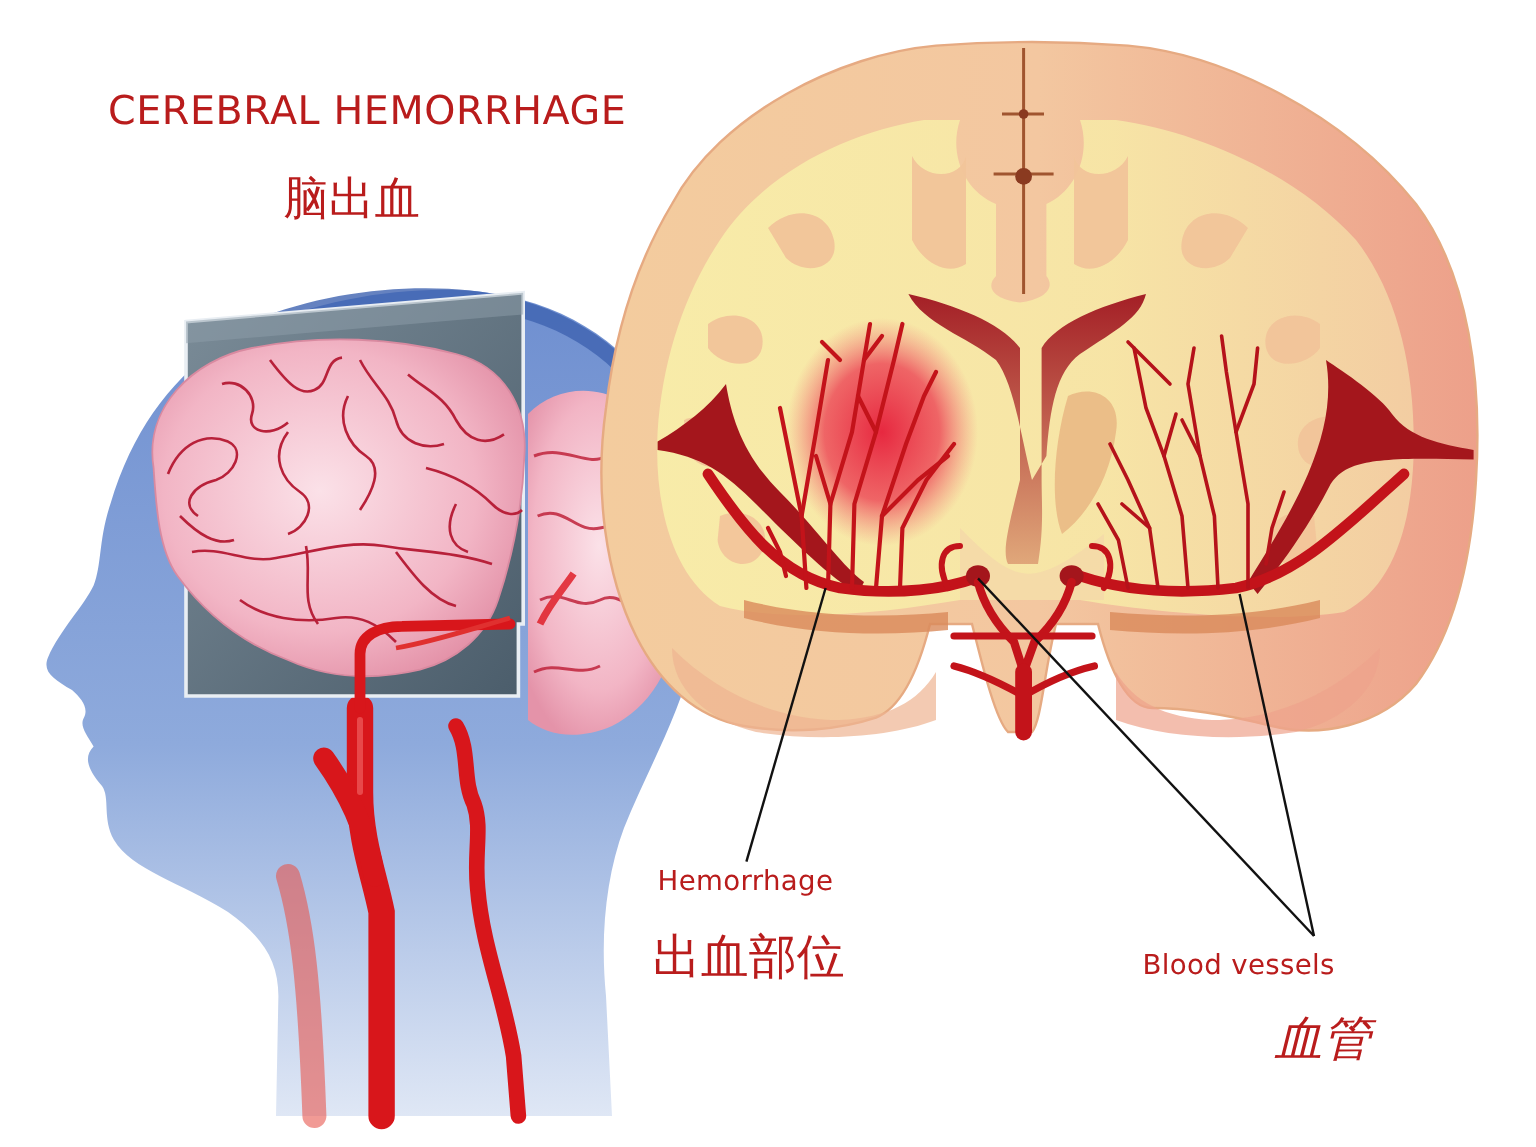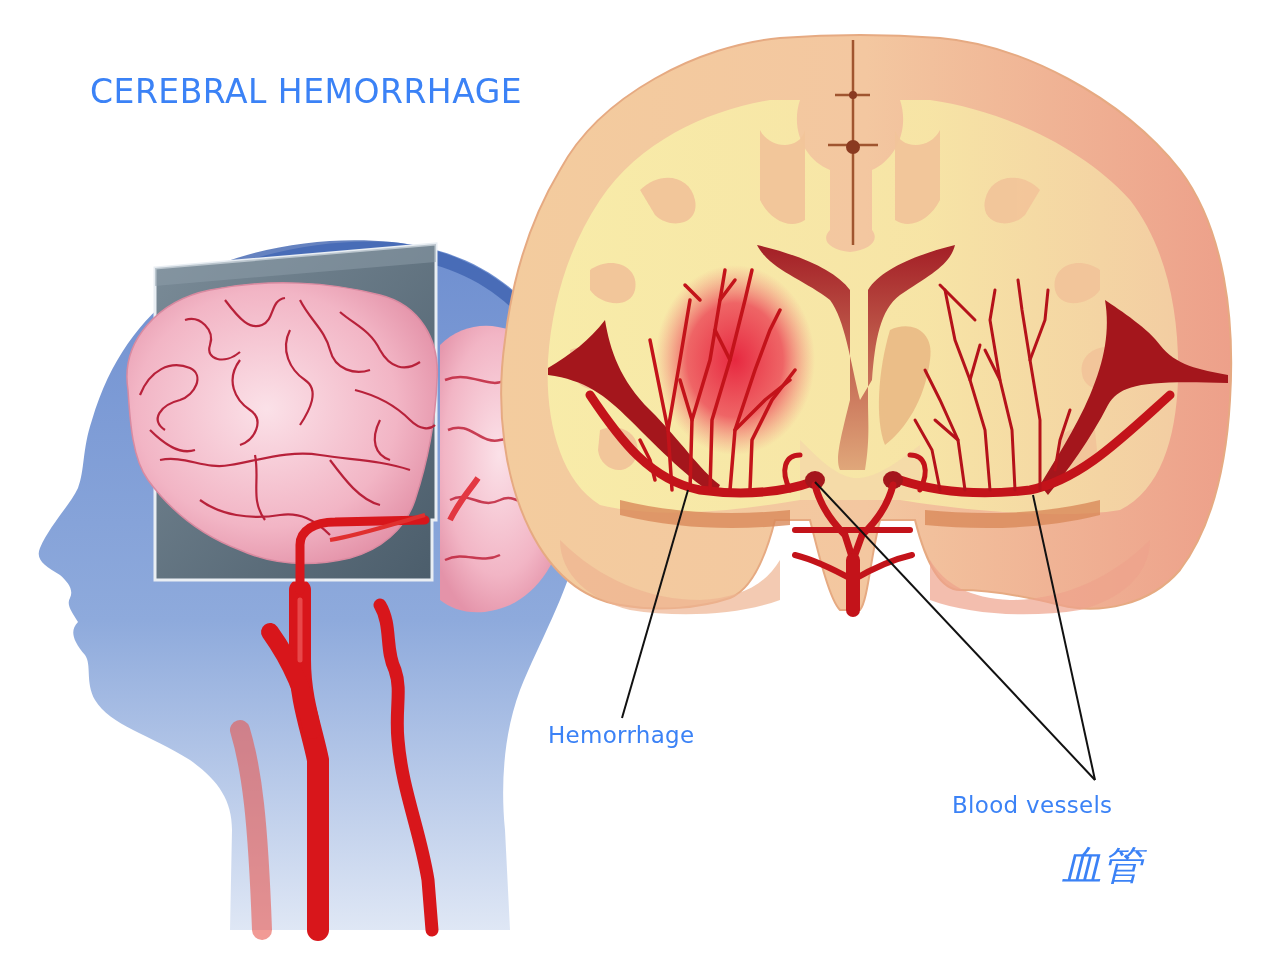--- a/index.html
+++ b/index.html
@@ -1,19 +1,19 @@
 <!DOCTYPE html>
 <html><head>
 <meta charset="utf-8">
 <style>
   html, body { margin: 0; padding: 0; background: #ffffff; }
   body { width: 1280px; height: 956px; position: relative; overflow: hidden;
          font-family: "DejaVu Sans", "Liberation Sans", sans-serif; }
   #stage { position: absolute; left: 0; top: 0; width: 1280px; height: 956px; }
-  .txt { position: absolute; color: #3b82f6; white-space: nowrap; }
+  .txt { position: absolute; color: #b91c1c; white-space: nowrap; }
   #title-en { left: 90px; top: 72px; font-size: 33px; letter-spacing: 0.5px; font-weight: 500; }
   #title-zh { left: 236px; top: 140px; font-size: 38px; }
   #hem-en { left: 548px; top: 722px; font-size: 23px; font-weight: normal; letter-spacing: 0.3px; }
   #hem-zh { left: 544px; top: 770px; font-size: 40px; }
   #bv-en { left: 952px; top: 792px; font-size: 23px; font-weight: normal; letter-spacing: 0.3px; }
   #bv-zh { left: 1062px; top: 838px; font-size: 40px; font-style: italic; }
   svg { position: absolute; left: 0; top: 0; }
 </style>
 </head>
 <body>
@@ -229,18 +229,20 @@
     </g>
 
     <g stroke="#111111" stroke-width="2" fill="none">
       <line x1="688" y1="490" x2="622" y2="718"></line>
       <line x1="815" y1="482" x2="1095" y2="780"></line>
       <line x1="1033" y1="495" x2="1095" y2="780"></line>
     </g>
   </svg>
 
   <div id="title-en" class="txt">CEREBRAL HEMORRHAGE</div>
+  <div id="title-zh" class="txt">脑出血</div>
 
   <div id="hem-en" class="txt">Hemorrhage</div>
+  <div id="hem-zh" class="txt">出血部位</div>
 
   <div id="bv-en" class="txt">Blood vessels</div>
   <div id="bv-zh" class="txt">血管</div>
 </div>
 
 </body></html>

